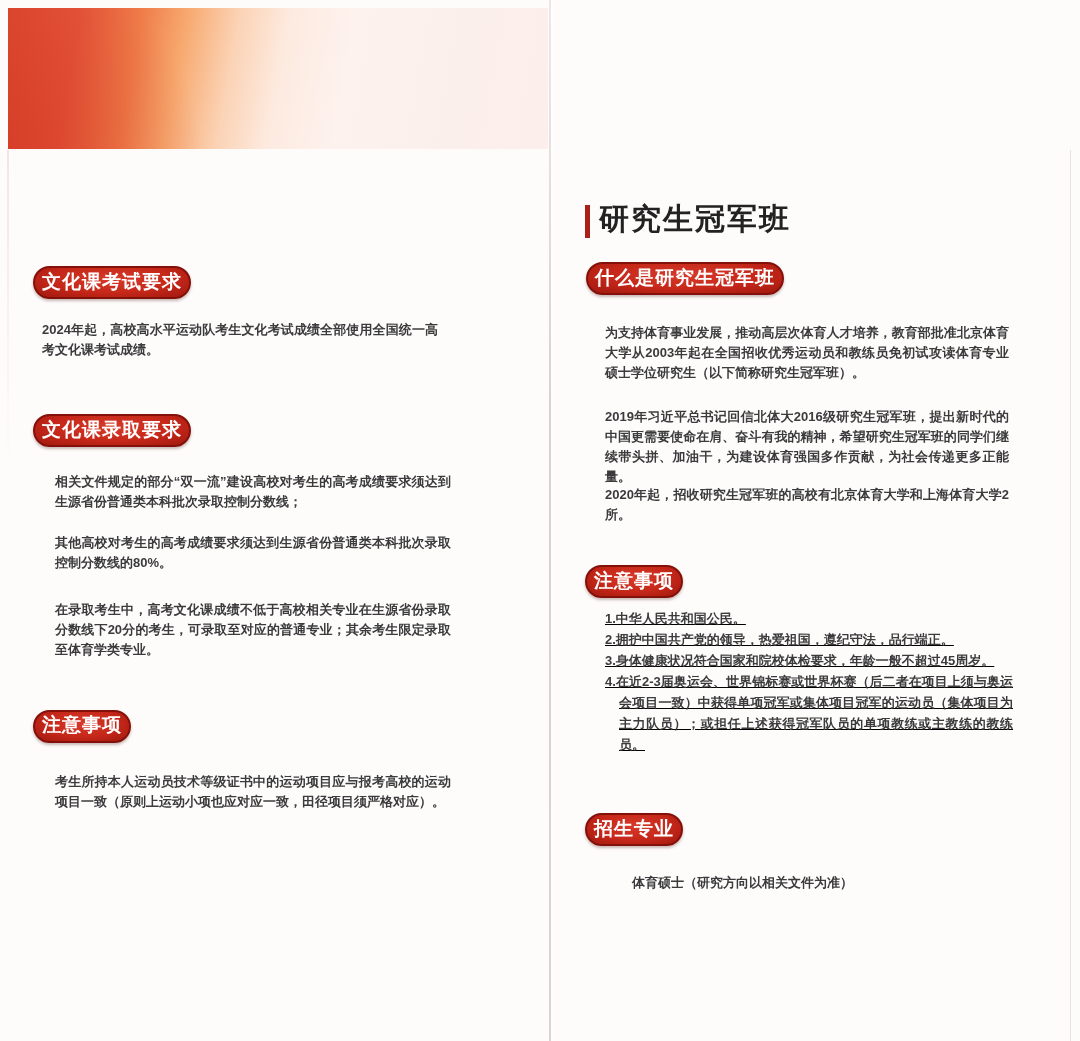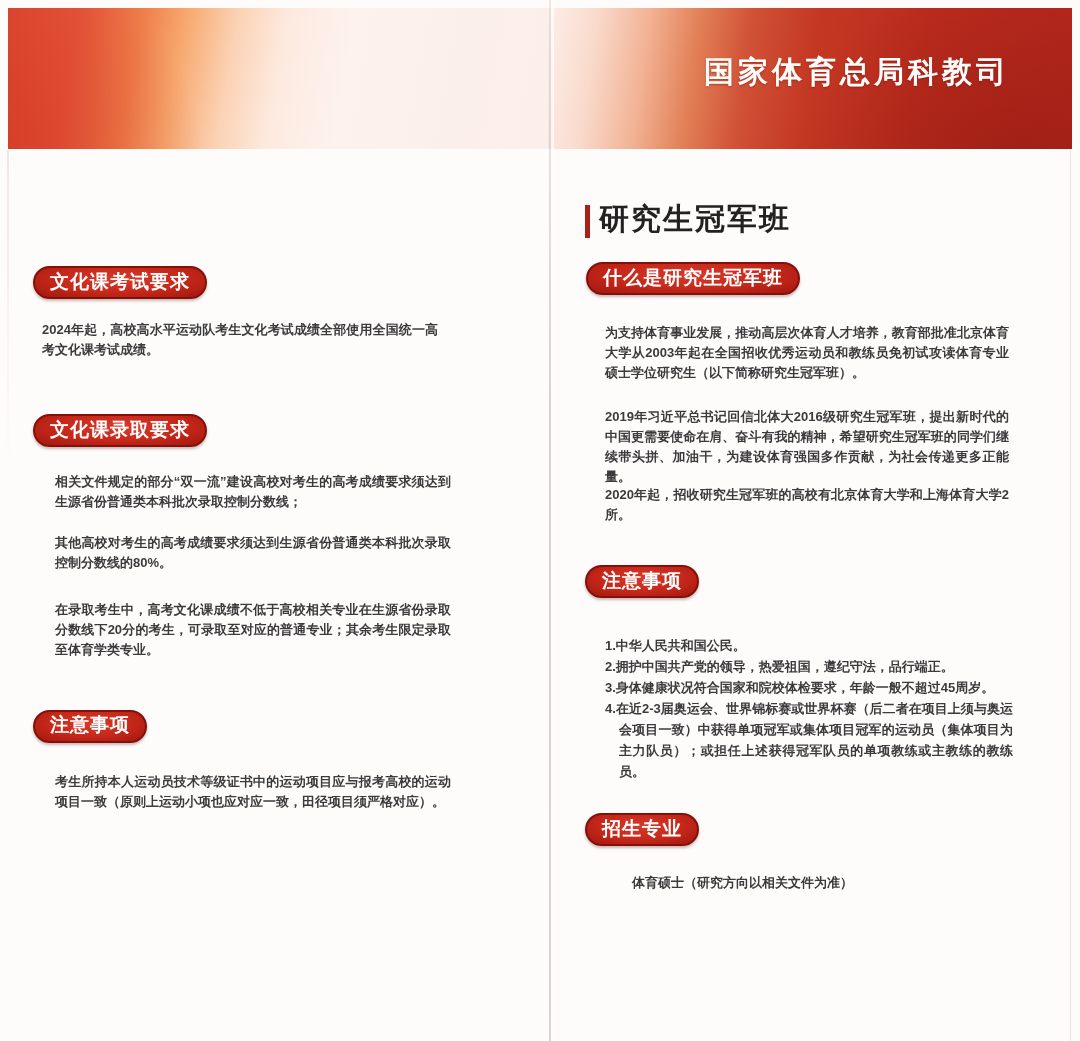--- a/index.html
+++ b/index.html
@@ -48,21 +48,21 @@
     background: rgba(205,198,192,0.45);
   }
   .edge-left {
     position: absolute; left: 7px; top: 150px; width: 2px; height: 320px;
     background: linear-gradient(to bottom, rgba(230,195,188,0.40), rgba(230,195,188,0));
   }
   
   .pill {
     position: absolute;
     height: 33px; line-height: 28px;
-    padding: 0 15px;
+    padding: 0 7px;
     border: 2px solid #84100a;
     border-radius: 17px;
     background: radial-gradient(ellipse at 50% 38%, #d73a2a 0%, #c52719 55%, #a0180f 100%);
     color: #ffffff; font-weight: bold; font-size: 19px;
     letter-spacing: 1px; white-space: nowrap;
     box-shadow: 0 2px 3px rgba(60,10,5,0.28);
   }
   
   .main-title-bar {
     position: absolute; left: 585px; top: 205px; width: 5px; height: 33px;
@@ -73,38 +73,36 @@
     font-size: 30px; font-weight: bold; color: #232222;
     letter-spacing: 2px; white-space: nowrap;
   }
   
   .para {
     position: absolute;
     font-size: 13px; line-height: 20px; font-weight: bold;
     color: #3b3b3d; text-align: justify;
   }
   .cond-list {
-    position: absolute; left: 605px; top: 635px; width: 408px;
+    position: absolute; left: 605px; top: 608px; width: 408px;
     list-style: none;
+    text-decoration: underline;
   }
   .cond-list li {
     font-size: 13px; line-height: 21px; font-weight: bold;
     color: #3b3b3d; text-align: justify;
     padding-left: 14px; text-indent: -14px;
   }
 </style>
 </head>
 <body>
 
 <div class="page">
 
   <div class="banner-left"></div>
-  <div class="banner-right">
-    <div class="banner-title">国家体育总局科教司</div>
-  </div>
 
   <div class="fold-highlight"></div>
   <div class="fold-line"></div>
   <div class="edge-right"></div>
   <div class="edge-left"></div>
 
   <div class="pill" style="left:33px; top:266px;">文化课考试要求</div>
   <p class="para" style="left:42px; top:320px; width:396px;">2024年起，高校高水平运动队考生文化考试成绩全部使用全国统一高考文化课考试成绩。</p>
 
   <div class="pill" style="left:33px; top:414px;">文化课录取要求</div>

